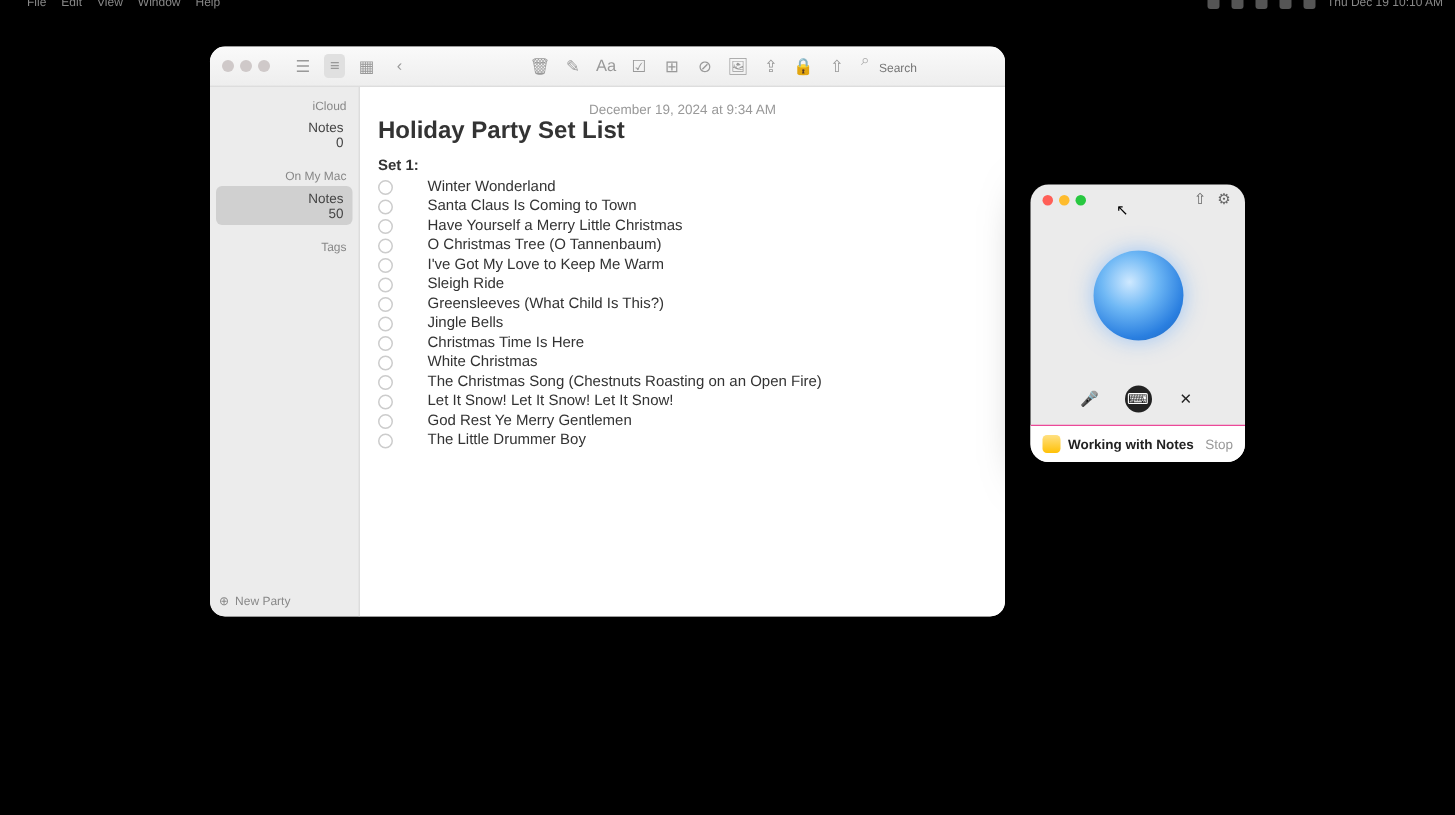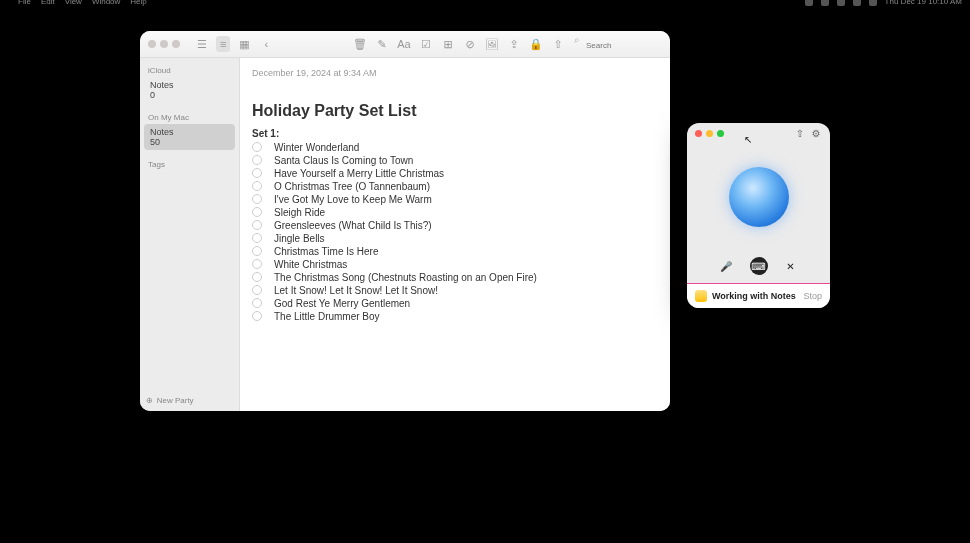--- a/index.html
+++ b/index.html
@@ -90,20 +90,21 @@
       display: flex;
     }
 
     .sidebar {
       width: 100px;
       background: #ececec;
       border-right: 1px solid #ddd;
       padding: 6px 4px;
       font-size: 9px;
       color: #666;
+      text-align: right;
     }
     .sidebar-section { margin-bottom: 8px; }
     .sidebar-header { font-size: 8px; color: #888; padding: 2px 4px; }
     .sidebar-item {
       display: flex;
       justify-content: space-between;
       padding: 3px 6px;
       border-radius: 4px;
       color: #444;
       flex-direction: column;
@@ -120,42 +121,42 @@
       align-items: center;
     }
 
     .note-content {
       flex: 1;
       background: #fff;
       padding: 10px 12px;
       overflow: auto;
     }
     .note-date {
-      text-align: left;
+      text-align: center;
       font-size: 9px;
       color: #999;
-      margin-bottom: 24px;
+      margin-bottom: 1px;
     }
     .note-title {
       font-size: 16px;
       font-weight: 700;
       color: #333;
       margin-bottom: 8px;
     }
     .set-header {
       font-size: 10px;
       font-weight: 700;
       color: #333;
       margin-top: 4px;
       margin-bottom: 2px;
     }
     .checklist-item {
       display: flex;
-      align-items: flex-start;
-      gap: 12px;
+      align-items: flex-end;
+      gap: 23px;
       font-size: 10px;
       color: #333;
       padding: 1px 0;
     }
     .checkbox {
       width: 10px; height: 10px;
       border: 1px solid #ccc;
       border-radius: 50%;
       flex-shrink: 0;
     }

